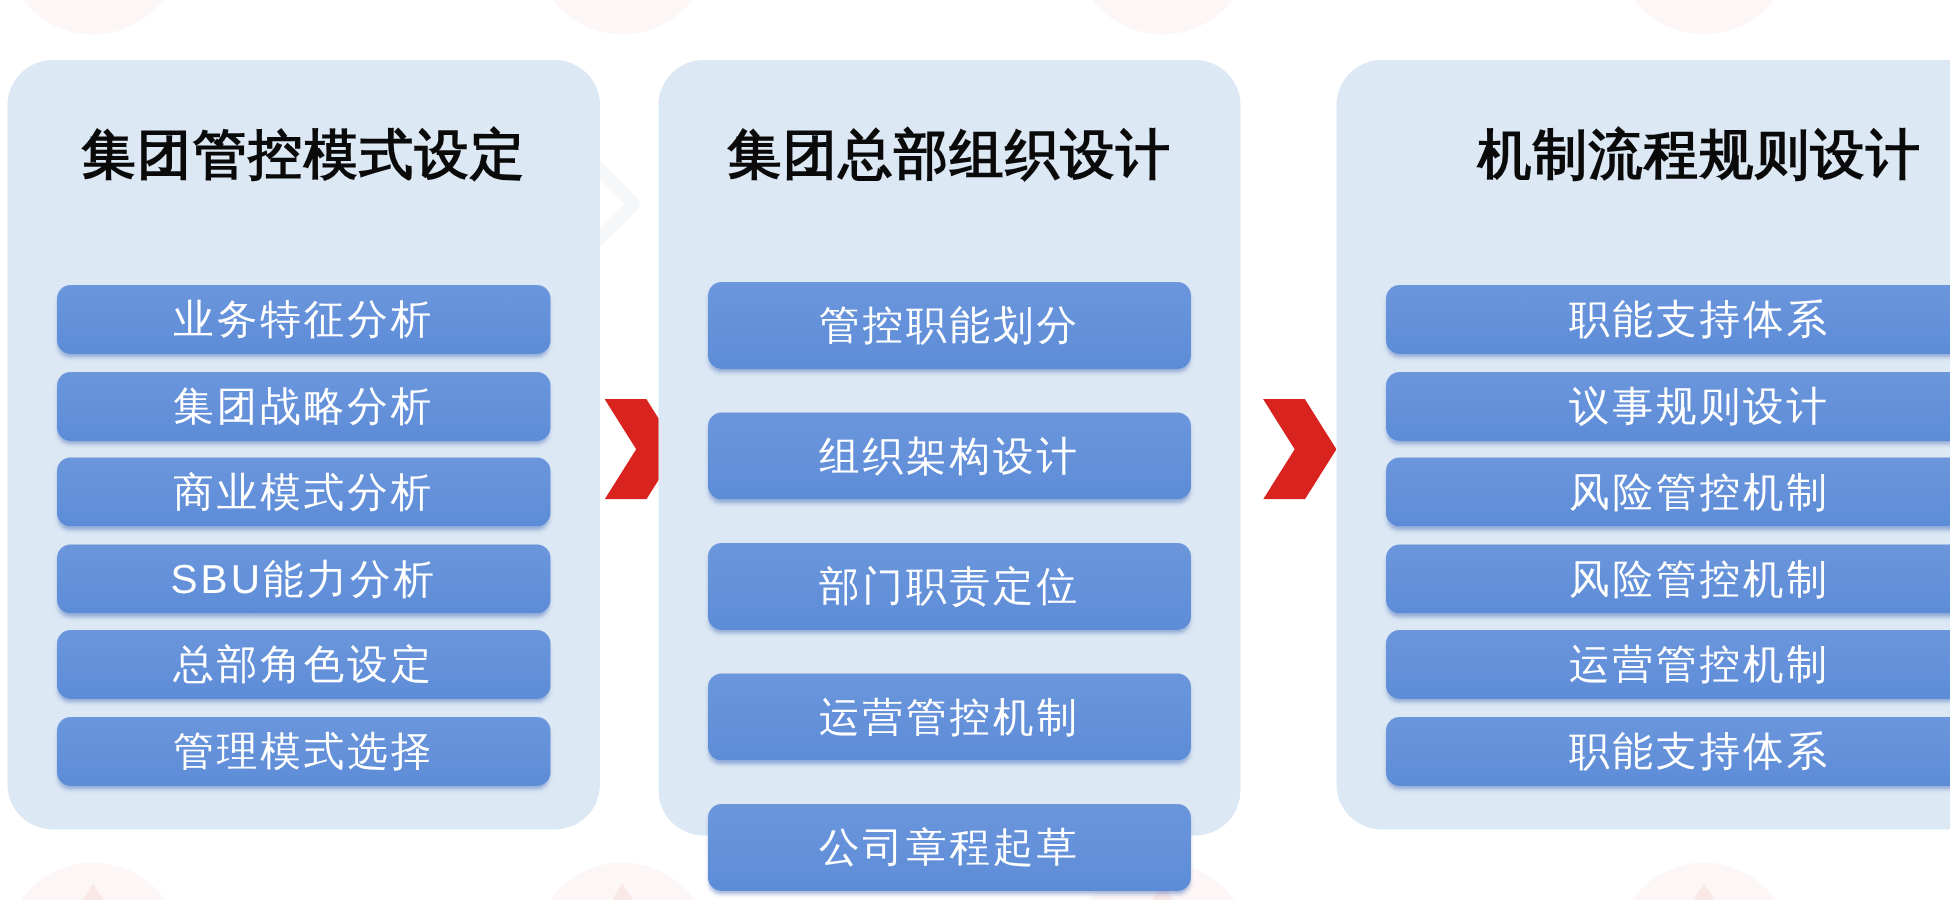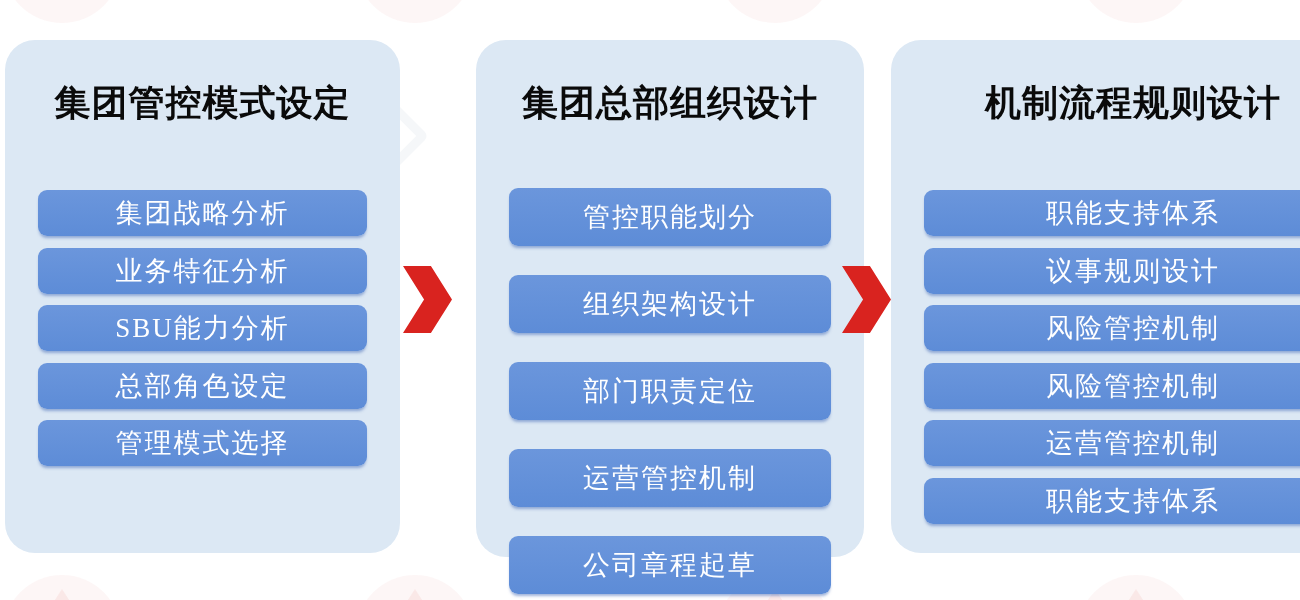--- a/index.html
+++ b/index.html
@@ -28,22 +28,22 @@
     border: 9px solid rgba(130, 150, 180, 0.08);
     transform: rotate(45deg); border-radius: 6px;
   }
   .wm-diamond.pinkish { border-color: rgba(215, 120, 115, 0.06); }
 
   
   .panel {
     position: absolute; top: 40px; height: 513px;
     background: #dce8f4; border-radius: 30px;
   }
-  .panel-1 { left: 5px;   width: 395px; font-family: Liberation Serif, serif; }
-  .panel-2 { left: 476px; width: 388px; height: 517px; }
+  .panel-1 { left: 5px;   width: 395px; }
+  .panel-2 { left: 439px; width: 388px; height: 517px; }
   .panel-3 { left: 891px; width: 484px; }
 
   .panel-title {
     margin: 42px 0 0 0; text-align: center;
     font-size: 36px; line-height: 42px; font-weight: bold;
     color: #0a0a0a; letter-spacing: 1px;
   }
 
   .pill-list {
     position: absolute; left: 33px; right: 33px; top: 150px;
@@ -87,22 +87,23 @@
     <div class="wm-diamond pinkish" style="left: 500px;  top: 62px;"></div>
     <div class="wm-diamond" style="left: 560px;  top: 260px;"></div>
     <div class="wm-diamond pinkish" style="left: 1090px; top: 66px;"></div>
     <div class="wm-diamond" style="left: 330px;  top: 95px;"></div>
     <div class="wm-diamond pinkish" style="left: 930px;  top: 300px;"></div>
   </div>
 
   <section class="panel panel-1">
     <h2 class="panel-title">集团管控模式设定</h2>
     <div class="pill-list">
+      <div class="pill">业务特征分析</div>
       <div class="pill">集团战略分析</div>
-      <div class="pill">业务特征分析</div>
+      <div class="pill">商业模式分析</div>
       <div class="pill">SBU能力分析</div>
       <div class="pill">总部角色设定</div>
       <div class="pill">管理模式选择</div>
     </div>
   </section>
 
   <div class="flow-arrow arrow-1"></div>
 
   <section class="panel panel-2">
     <h2 class="panel-title">集团总部组织设计</h2>

